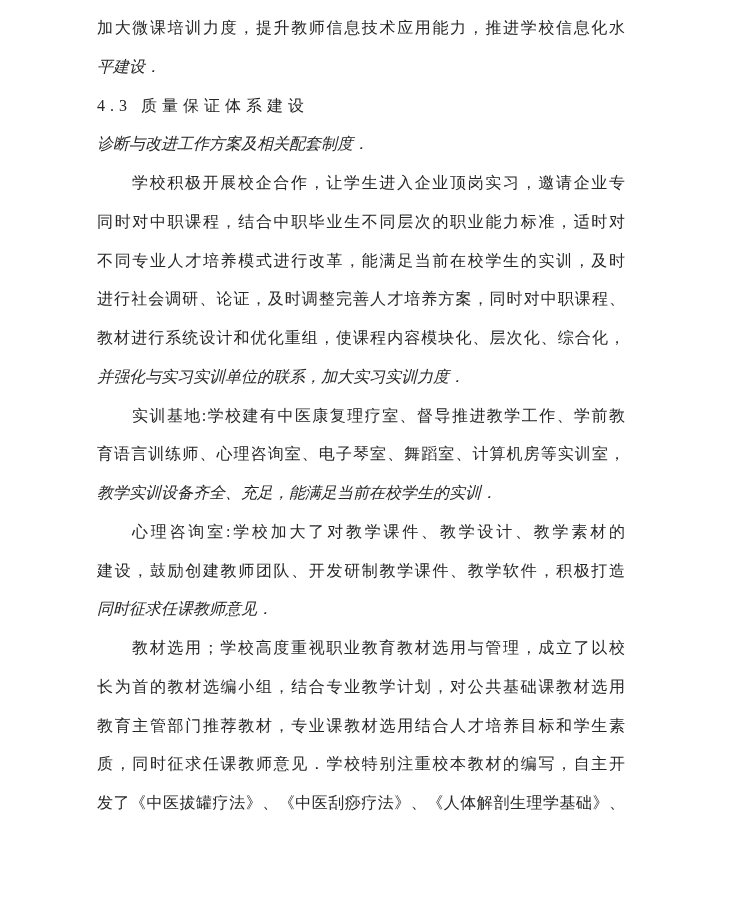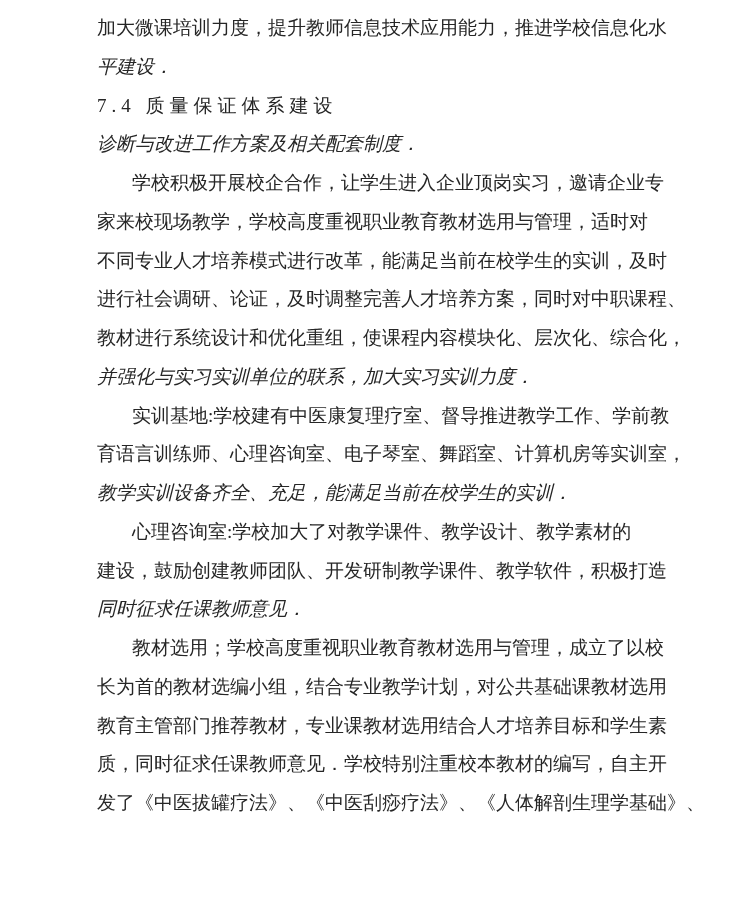--- a/index.html
+++ b/index.html
@@ -17,21 +17,21 @@
   }
   .content {
     position: absolute;
     left: 97px;
     top: 9px;
     width: 528px;
   }
   .line {
     height: 38.75px;
     line-height: 38.75px;
-    font-size: 19px;
+    font-size: 16px;
     color: #262626;
     text-align: justify;
     text-align-last: justify;
     white-space: nowrap;
     overflow: visible;
   }
   .line.last {
     text-align-last: left;
     font-style: italic;
   }
@@ -48,29 +48,29 @@
 <body>
 
 <div class="page">
   <div class="content">
 
     <div>
       <div class="line">加大微课培训力度，提升教师信息技术应用能力，推进学校信息化水</div>
       <div class="line last">平建设．</div>
     </div>
 
-    <div class="line heading">7.4 质量保证体系建设</div>
+    <div class="line heading">4.3 质量保证体系建设</div>
 
     <div>
       <div class="line last">诊断与改进工作方案及相关配套制度．</div>
     </div>
 
     <div>
       <div class="line indent">学校积极开展校企合作，让学生进入企业顶岗实习，邀请企业专</div>
-      <div class="line">家来校现场教学，学校高度重视职业教育教材选用与管理，适时对</div>
+      <div class="line">同时对中职课程，结合中职毕业生不同层次的职业能力标准，适时对</div>
       <div class="line">不同专业人才培养模式进行改革，能满足当前在校学生的实训，及时</div>
       <div class="line">进行社会调研、论证，及时调整完善人才培养方案，同时对中职课程、</div>
       <div class="line">教材进行系统设计和优化重组，使课程内容模块化、层次化、综合化，</div>
       <div class="line last">并强化与实习实训单位的联系，加大实习实训力度．</div>
     </div>
 
     <div>
       <div class="line indent">实训基地:学校建有中医康复理疗室、督导推进教学工作、学前教</div>
       <div class="line">育语言训练师、心理咨询室、电子琴室、舞蹈室、计算机房等实训室，</div>
       <div class="line last">教学实训设备齐全、充足，能满足当前在校学生的实训．</div>

